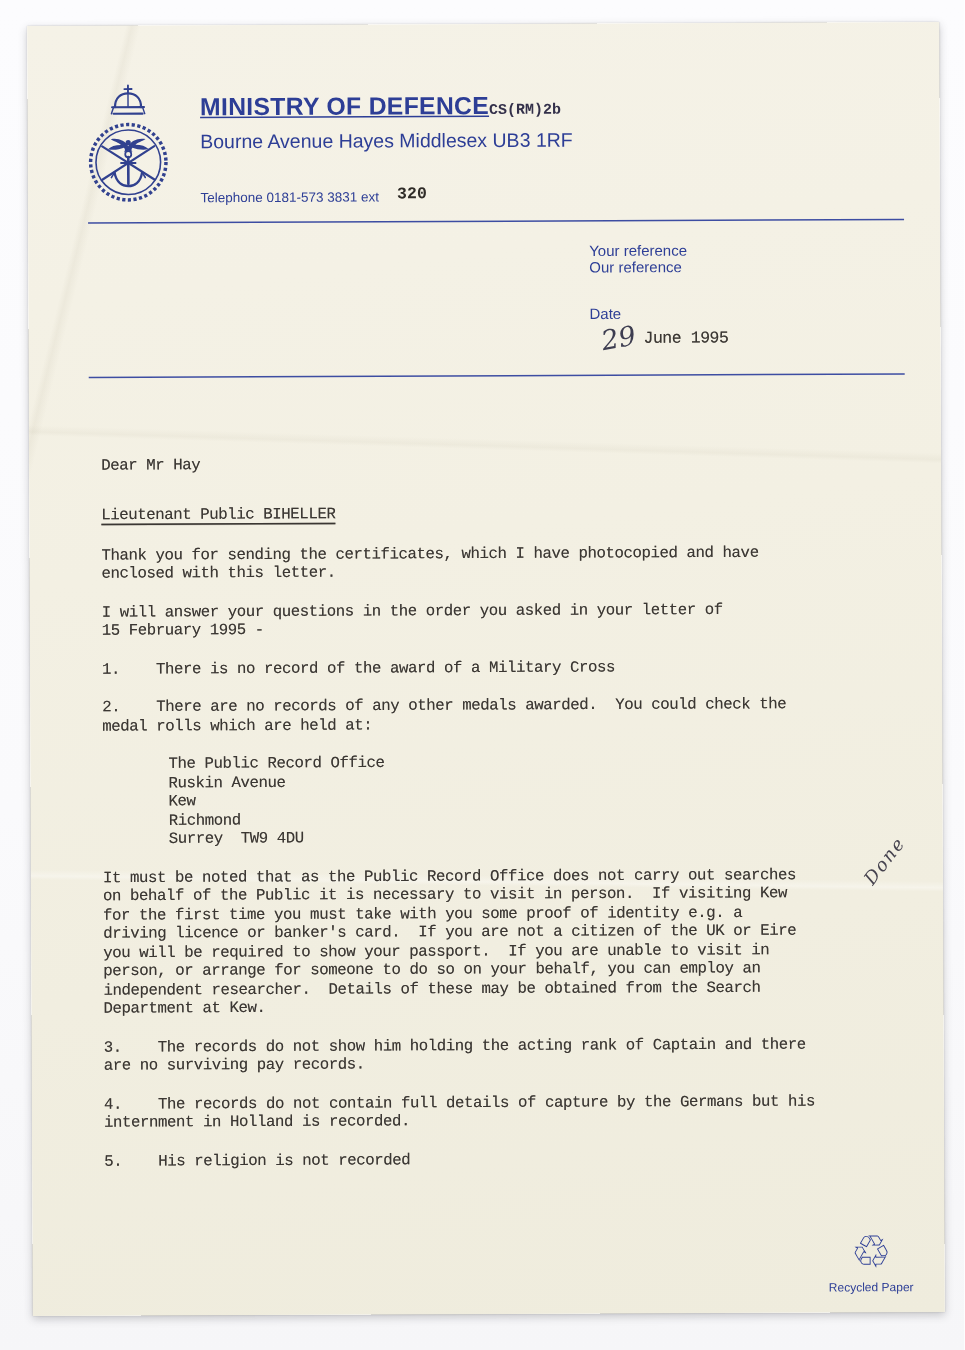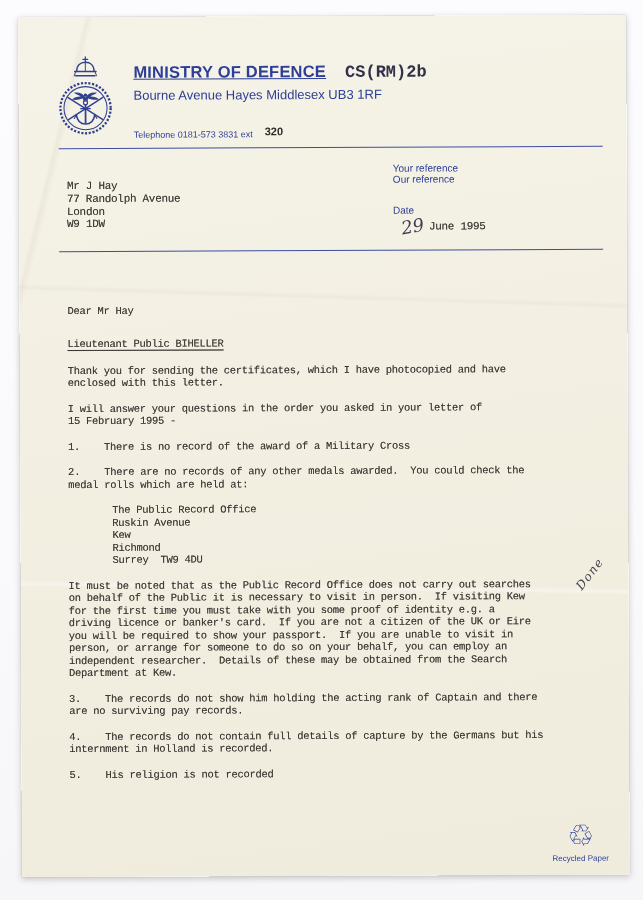--- a/index.html
+++ b/index.html
@@ -18,24 +18,24 @@
   .mono{font-family:"Liberation Mono","DejaVu Sans Mono",monospace;
     font-size:10.5px;line-height:12.5px;letter-spacing:-0.3px;color:#3b3733;
     white-space:pre-wrap;text-shadow:0 0 .4px rgba(59,55,51,.55);}
   pre{margin:0;}
   
   .letterhead{position:absolute;left:38px;top:38px;display:flex;}
   .crest{flex:0 0 58px;}
   .lh-text{margin-left:19px;padding-top:8px;}
   .lh-title{font-size:16.5px;font-weight:bold;color:#2d3e96;letter-spacing:.2px;text-decoration:underline;}
   .lh-branch{font-family:"Liberation Mono","DejaVu Sans Mono",monospace;
-    font-size:17px;font-weight:bold;color:#33304a;margin-left:19px;}
+    font-size:10px;font-weight:bold;color:#33304a;margin-left:0;}
   .lh-address{font-size:13px;color:#2d3e96;margin-top:5px;}
   .lh-tel{margin-top:25px;font-size:9px;color:#2d3e96;}
-  .lh-ext{font-family:Liberation Sans, sans-serif;
+  .lh-ext{font-family:Liberation Mono, monospace;
     font-size:11px;font-weight:bold;color:#2f2c28;margin-left:12px;
     position:relative;top:-2px;}
   .rule{position:absolute;left:40px;right:24px;border-top:1.4px solid #3d4da2;}
   .rule1{top:131px;}
   .rule2{top:234px;}
   
   .recipient{position:absolute;left:48px;top:163px;font-size:11px;line-height:12.8px;}
   .refcol{position:absolute;left:374px;top:147px;width:200px;}
   .ref-label{font-size:10px;color:#2d3e96;}
   .ref-our{margin-top:0;}
@@ -100,24 +100,20 @@
         </div>
         <div class="lh-address">Bourne Avenue Hayes Middlesex UB3 1RF</div>
         <div class="lh-tel">
           <span>Telephone 0181-573 3831 ext</span><span class="lh-ext">320</span>
         </div>
       </div>
     </div>
 
     <div class="rule rule1"></div>
 
-    <pre class="mono recipient">Mr J Hay
-77 Randolph Avenue
-London
-W9 1DW</pre>
 
     <div class="refcol">
       <div class="ref-label">Your reference</div>
       <div class="ref-label ref-our">Our reference</div>
       <div class="ref-label ref-date">Date</div>
       <div class="date-line">
         <span class="hand-day">29</span><span class="mono date-typed">June 1995</span>
       </div>
     </div>
 

